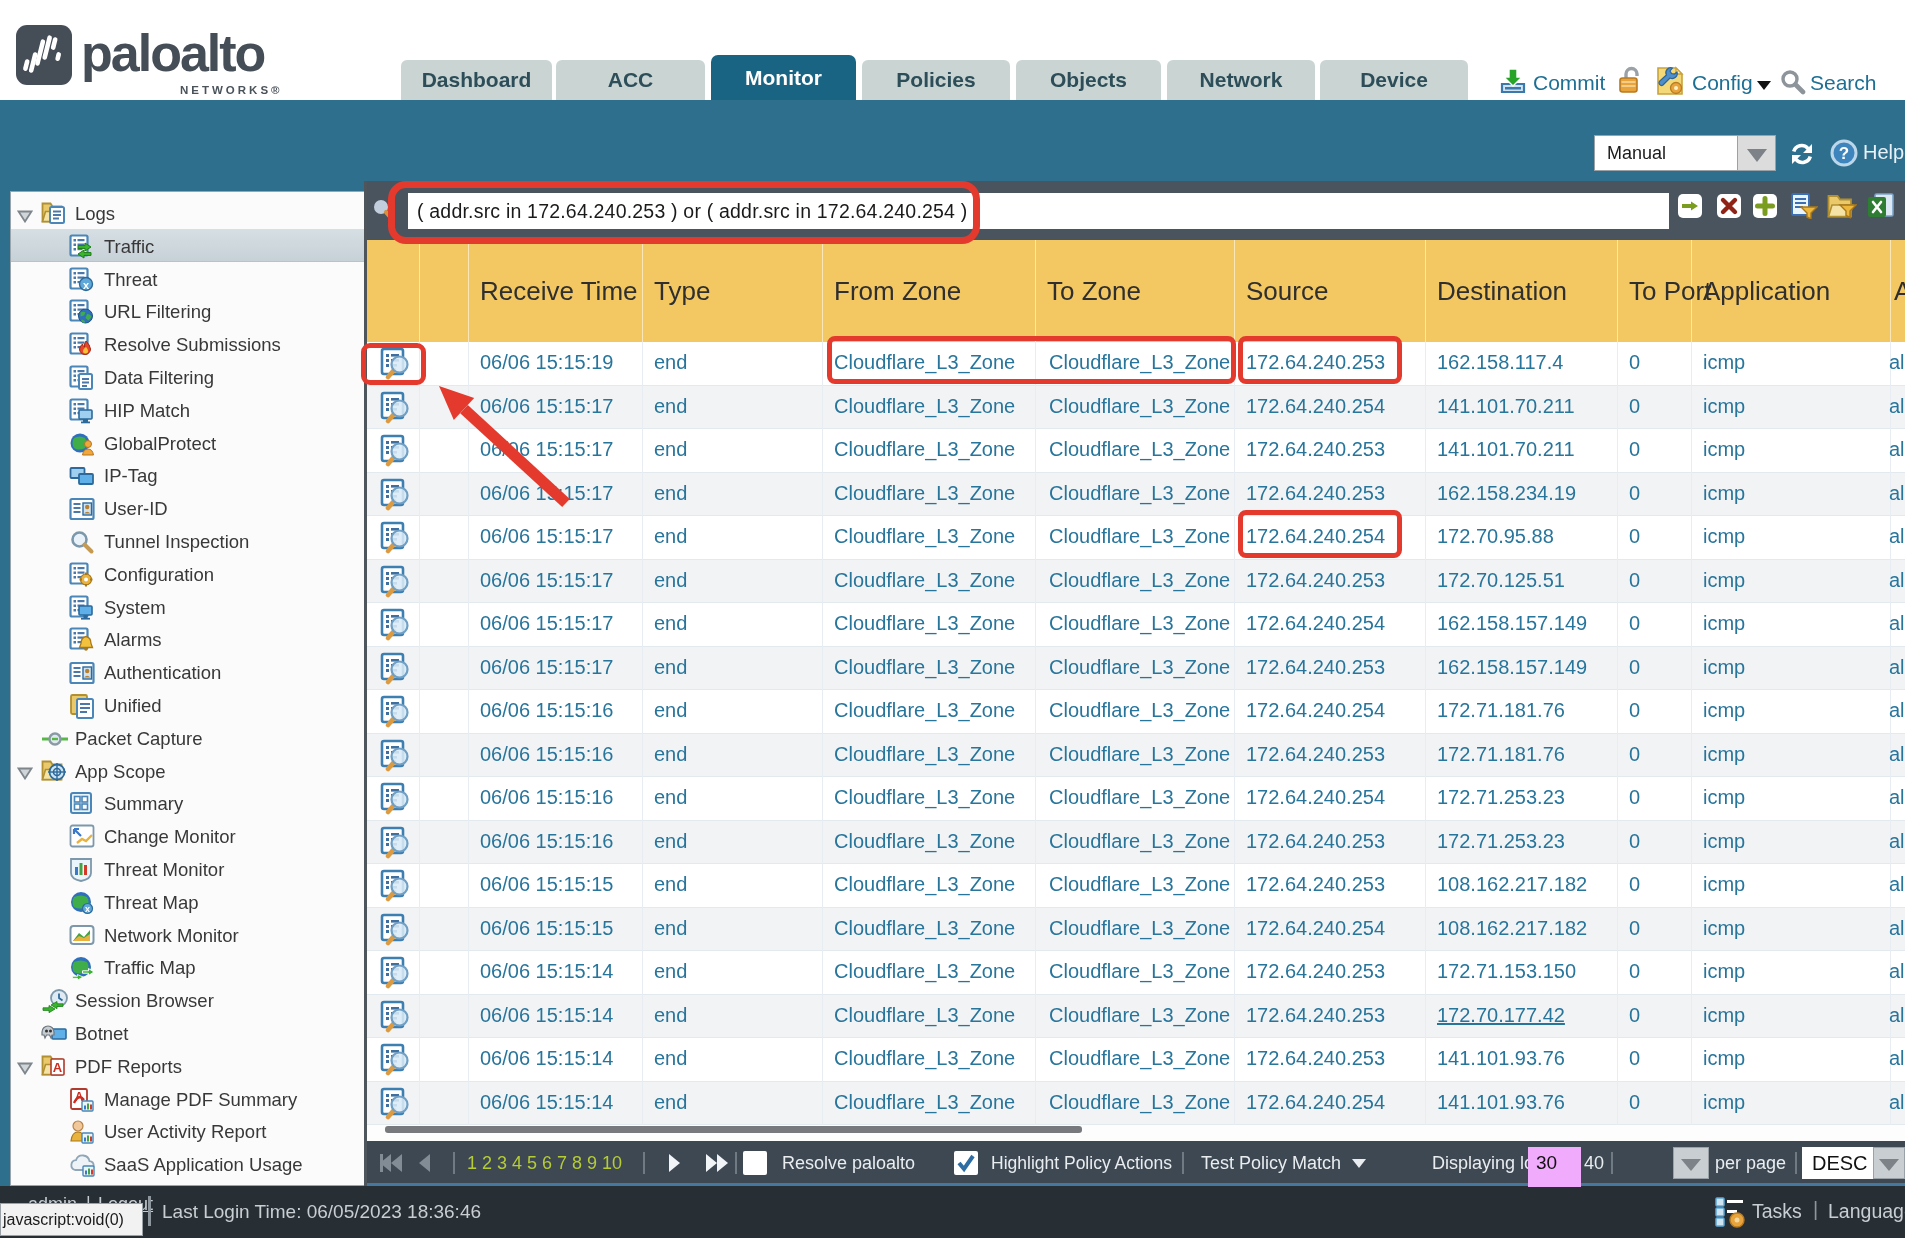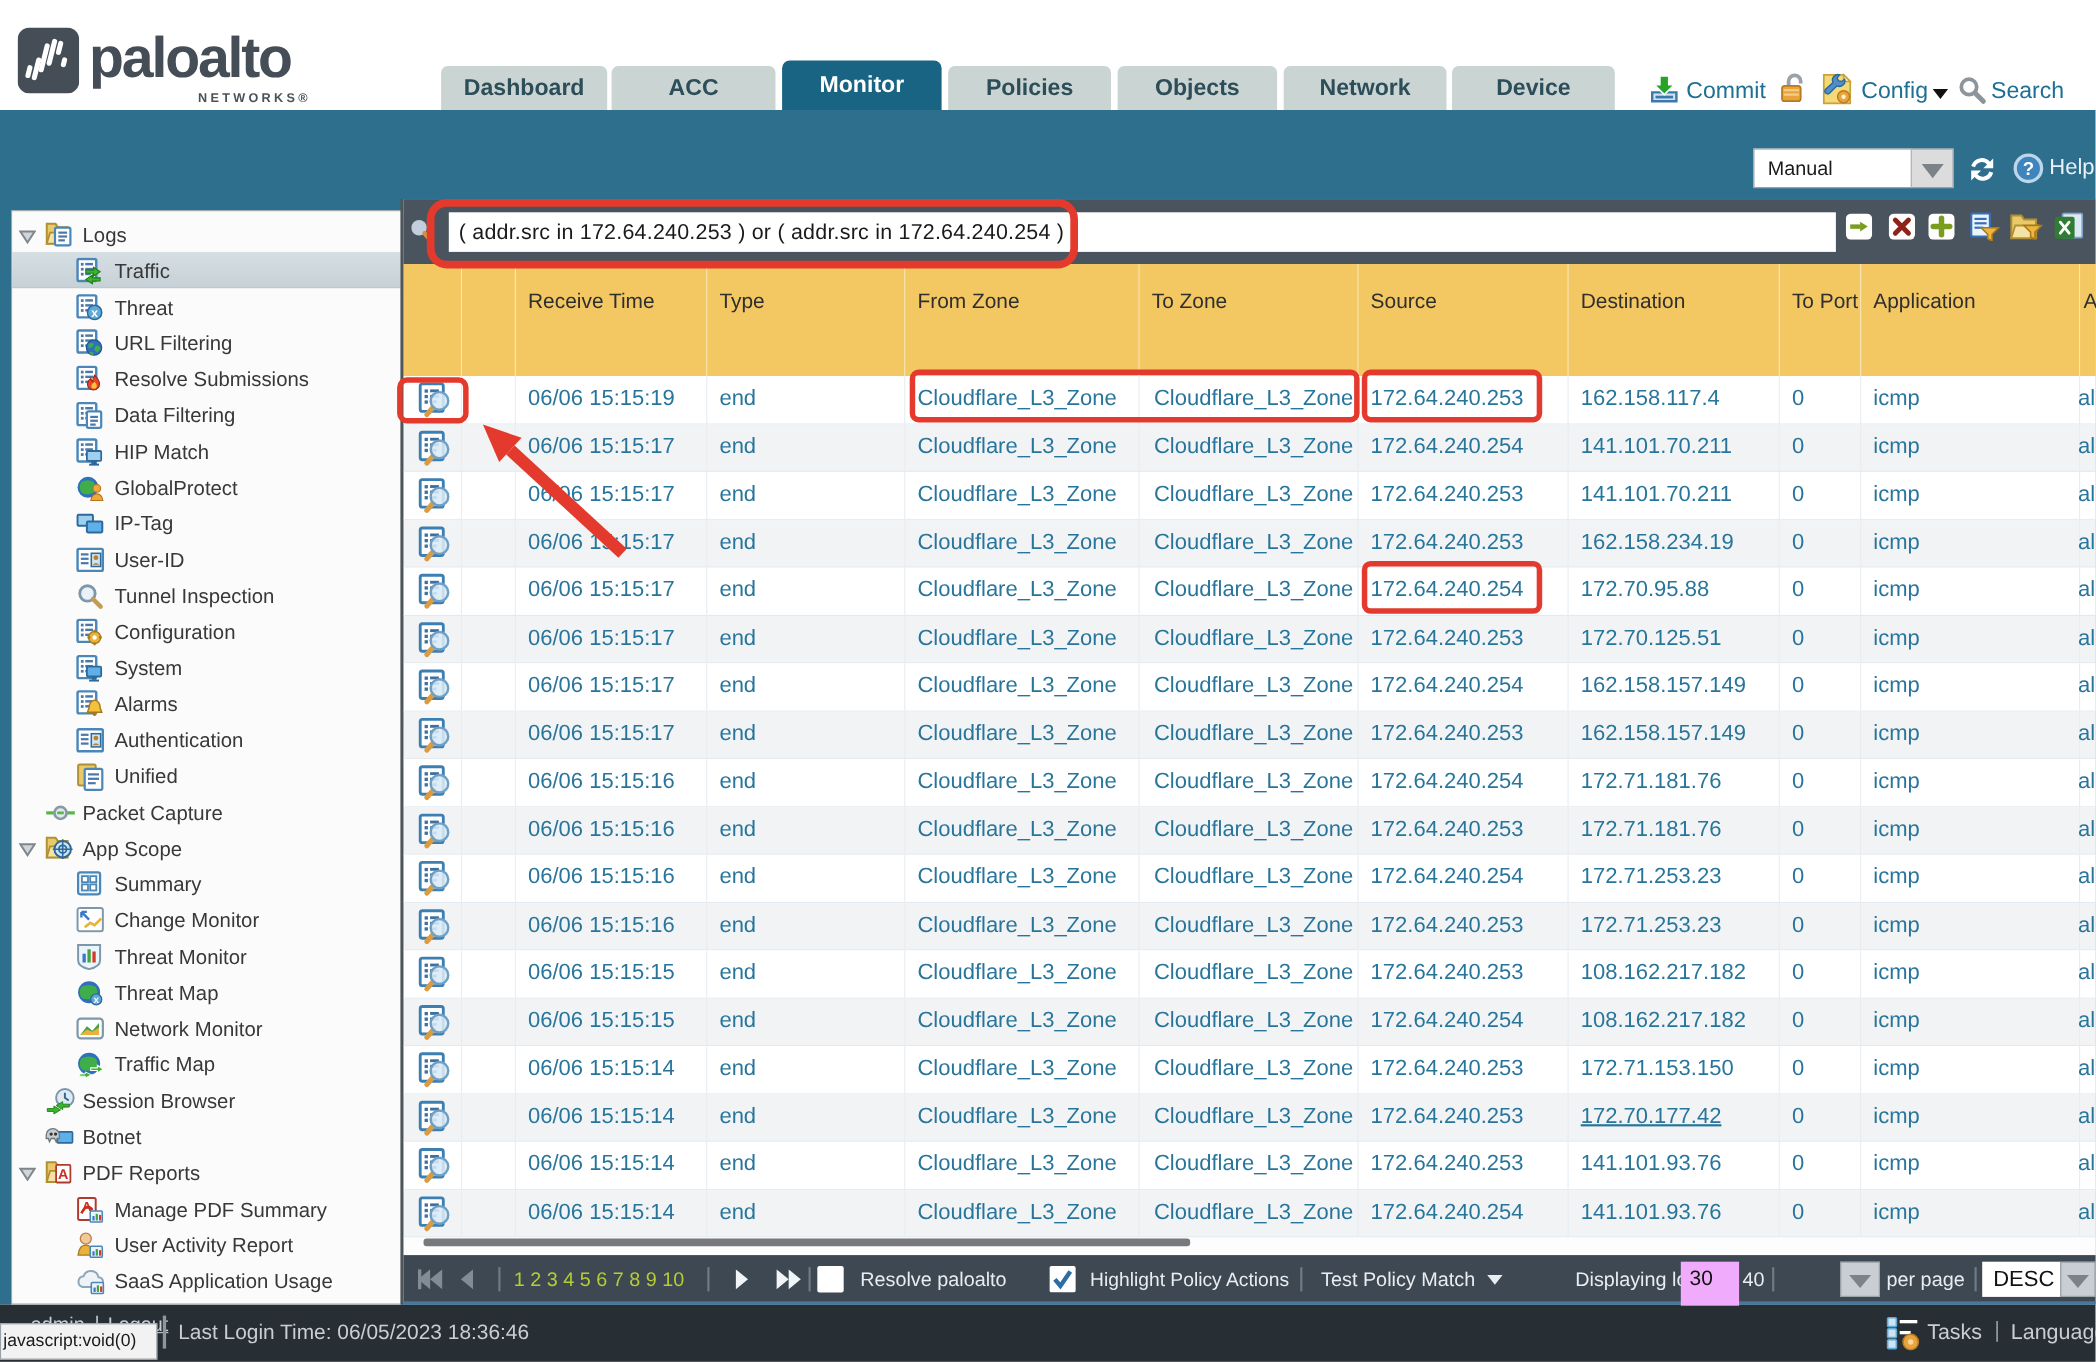--- a/index.html
+++ b/index.html
@@ -5,22 +5,22 @@
 html,body { width:1905px; height:1238px; overflow:hidden; background:#fff;
   font-family:"Liberation Sans", sans-serif; }
 .abs { position:absolute; }
 .tab { position:absolute; top:60px; height:40px; background:#c9d4d3;
   border-radius:6px 6px 0 0; text-align:center; line-height:40px;
   font-size:21px; font-weight:bold; color:#2d4e58; }
 .tab.active { top:55px; height:45px; background:#186482; color:#fff;
   line-height:45px; border-radius:7px 7px 0 0; }
 .toplink { position:absolute; top:69px; height:28px; line-height:28px;
   font-size:21px; color:#1d6f94; }
-.hcol { position:absolute; top:224px; height:102px; line-height:102px;
-  font-size:19px; color:#2f2f2f; white-space:nowrap; }
+.hcol { position:absolute; top:240px; height:102px; line-height:102px;
+  font-size:26px; color:#2f2f2f; white-space:nowrap; }
 .cell { position:absolute; font-size:20px; color:#28759c; white-space:nowrap; }
 .sitem { position:absolute; font-size:18.5px; color:#383838; white-space:nowrap; }
 .redbox { position:absolute; border:5px solid #e43a2e; border-radius:8px; z-index:40; }
 .pbar-sep { position:absolute; top:1152px; width:2px; height:22px; background:#707a83; }
 </style></head><body>
 <div class="abs" style="left:0;top:100px;width:1905px;height:1086px;background:#2e6f8e;"></div>
 <div class="abs" style="left:0;top:1186px;width:1905px;height:52px;background:#272e34;"></div>
 <div class="abs" style="left:16px;top:25px;width:56px;height:60px;">
     <svg width="56" height="60" viewBox="0 0 56 60" style="position:absolute;left:0;top:0">
 <defs>

